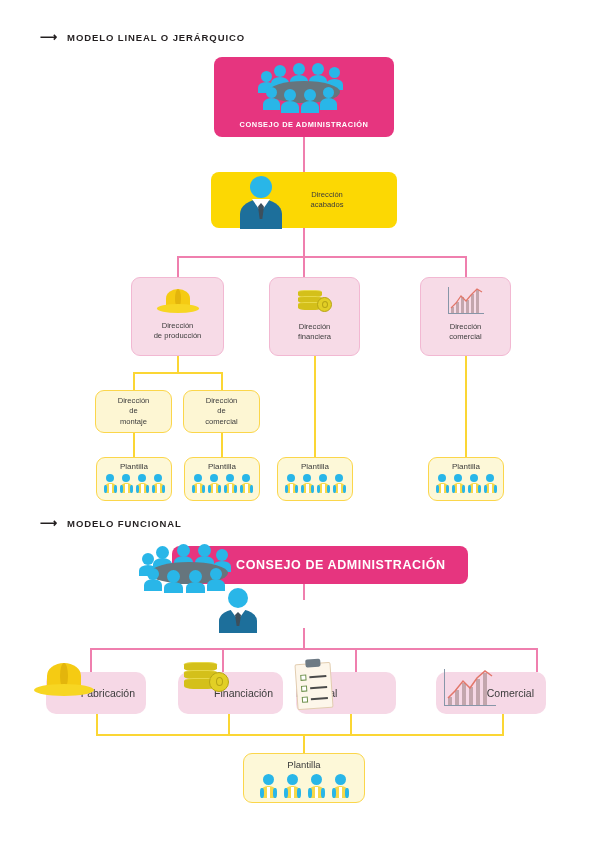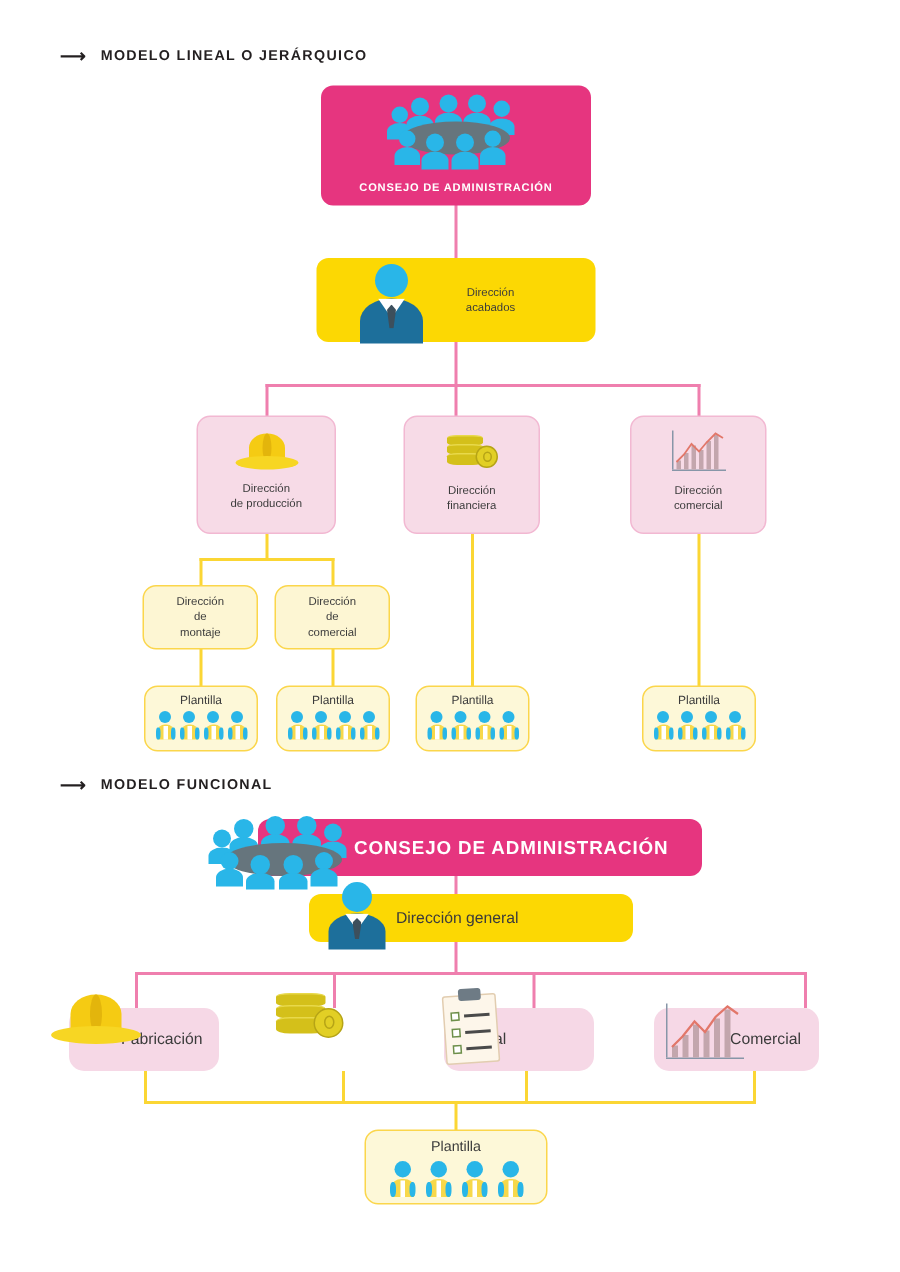--- a/index.html
+++ b/index.html
@@ -472,41 +472,41 @@
     <div class="pers head" style="left:31px; top:26px; width:13px; height:13px;"></div>
     <div class="pers head" style="left:53px; top:26px; width:13px; height:13px;"></div>
     <div class="pers head" style="left:74px; top:24px; width:12px; height:12px;"></div>
     <div class="pers head" style="left:11px; top:24px; width:12px; height:12px;"></div>
     <div class="pers body" style="left:28px; top:38px; width:19px; height:11px;"></div>
     <div class="pers body" style="left:50px; top:38px; width:19px; height:11px;"></div>
     <div class="pers body" style="left:71px; top:35px; width:18px; height:12px;"></div>
     <div class="pers body" style="left:8px;  top:35px; width:18px; height:12px;"></div>
   </div>
 
-  <div class="box yellow-solid" style="left:206px; top:596px; width:216px; height:32px;
-       align-items:center; padding-left:58px;">
-    <div class="lbl-fn">Dirección general</div>
-  </div>
   <div class="person" style="position:absolute; left:218px; top:588px; width:40px; height:44px;">
     <div class="p-head" style="left:10px; top:0px; width:20px; height:20px;"></div>
     <div class="p-body" style="left:1px; top:21px; width:38px; height:24px;"></div>
     <div class="p-collar" style="left:12px; top:21px; width:16px; height:11px;"></div>
     <div class="p-tie" style="left:17px; top:24px; width:6px; height:14px;"></div>
   </div>
 
   <div class="box pink-light-noborder" style="left:46px; top:672px; width:100px; height:42px;
        align-items:center; justify-content:flex-end; padding-right:11px;">
     <div class="lbl-fn">Fabricación</div>
   </div>
   <div class="hat" style="position:absolute; left:34px; top:660px; width:60px; height:38px;">
     <div class="dome" style="left:13px; top:3px; width:34px; height:26px;"></div>
     <div class="ridge" style="left:26px; top:3px; width:8px; height:26px;"></div>
     <div class="brim" style="left:0px; top:24px; width:60px; height:12px;"></div>
   </div>
 
+  <div class="box pink-light-noborder" style="left:178px; top:672px; width:105px; height:42px;
+       align-items:center; justify-content:flex-end; padding-right:10px;">
+    <div class="lbl-fn">Financiación</div>
+  </div>
   <div class="coins" style="position:absolute; left:178px; top:657px; width:56px; height:44px;">
     <div class="c-stack" style="left:6px; top:5px;  width:33px; height:9px;"></div>
     <div class="c-stack" style="left:6px; top:13px; width:33px; height:9px;"></div>
     <div class="c-stack" style="left:6px; top:21px; width:33px; height:11px;"></div>
     <div class="c-round" style="left:31px; top:15px; width:20px; height:20px;"></div>
     <div class="c-inner" style="left:38px; top:20px; width:7px; height:9px;"></div>
   </div>
 
   <div class="box pink-light-noborder" style="left:296px; top:672px; width:100px; height:42px;
        align-items:center; padding-right:12px;">

